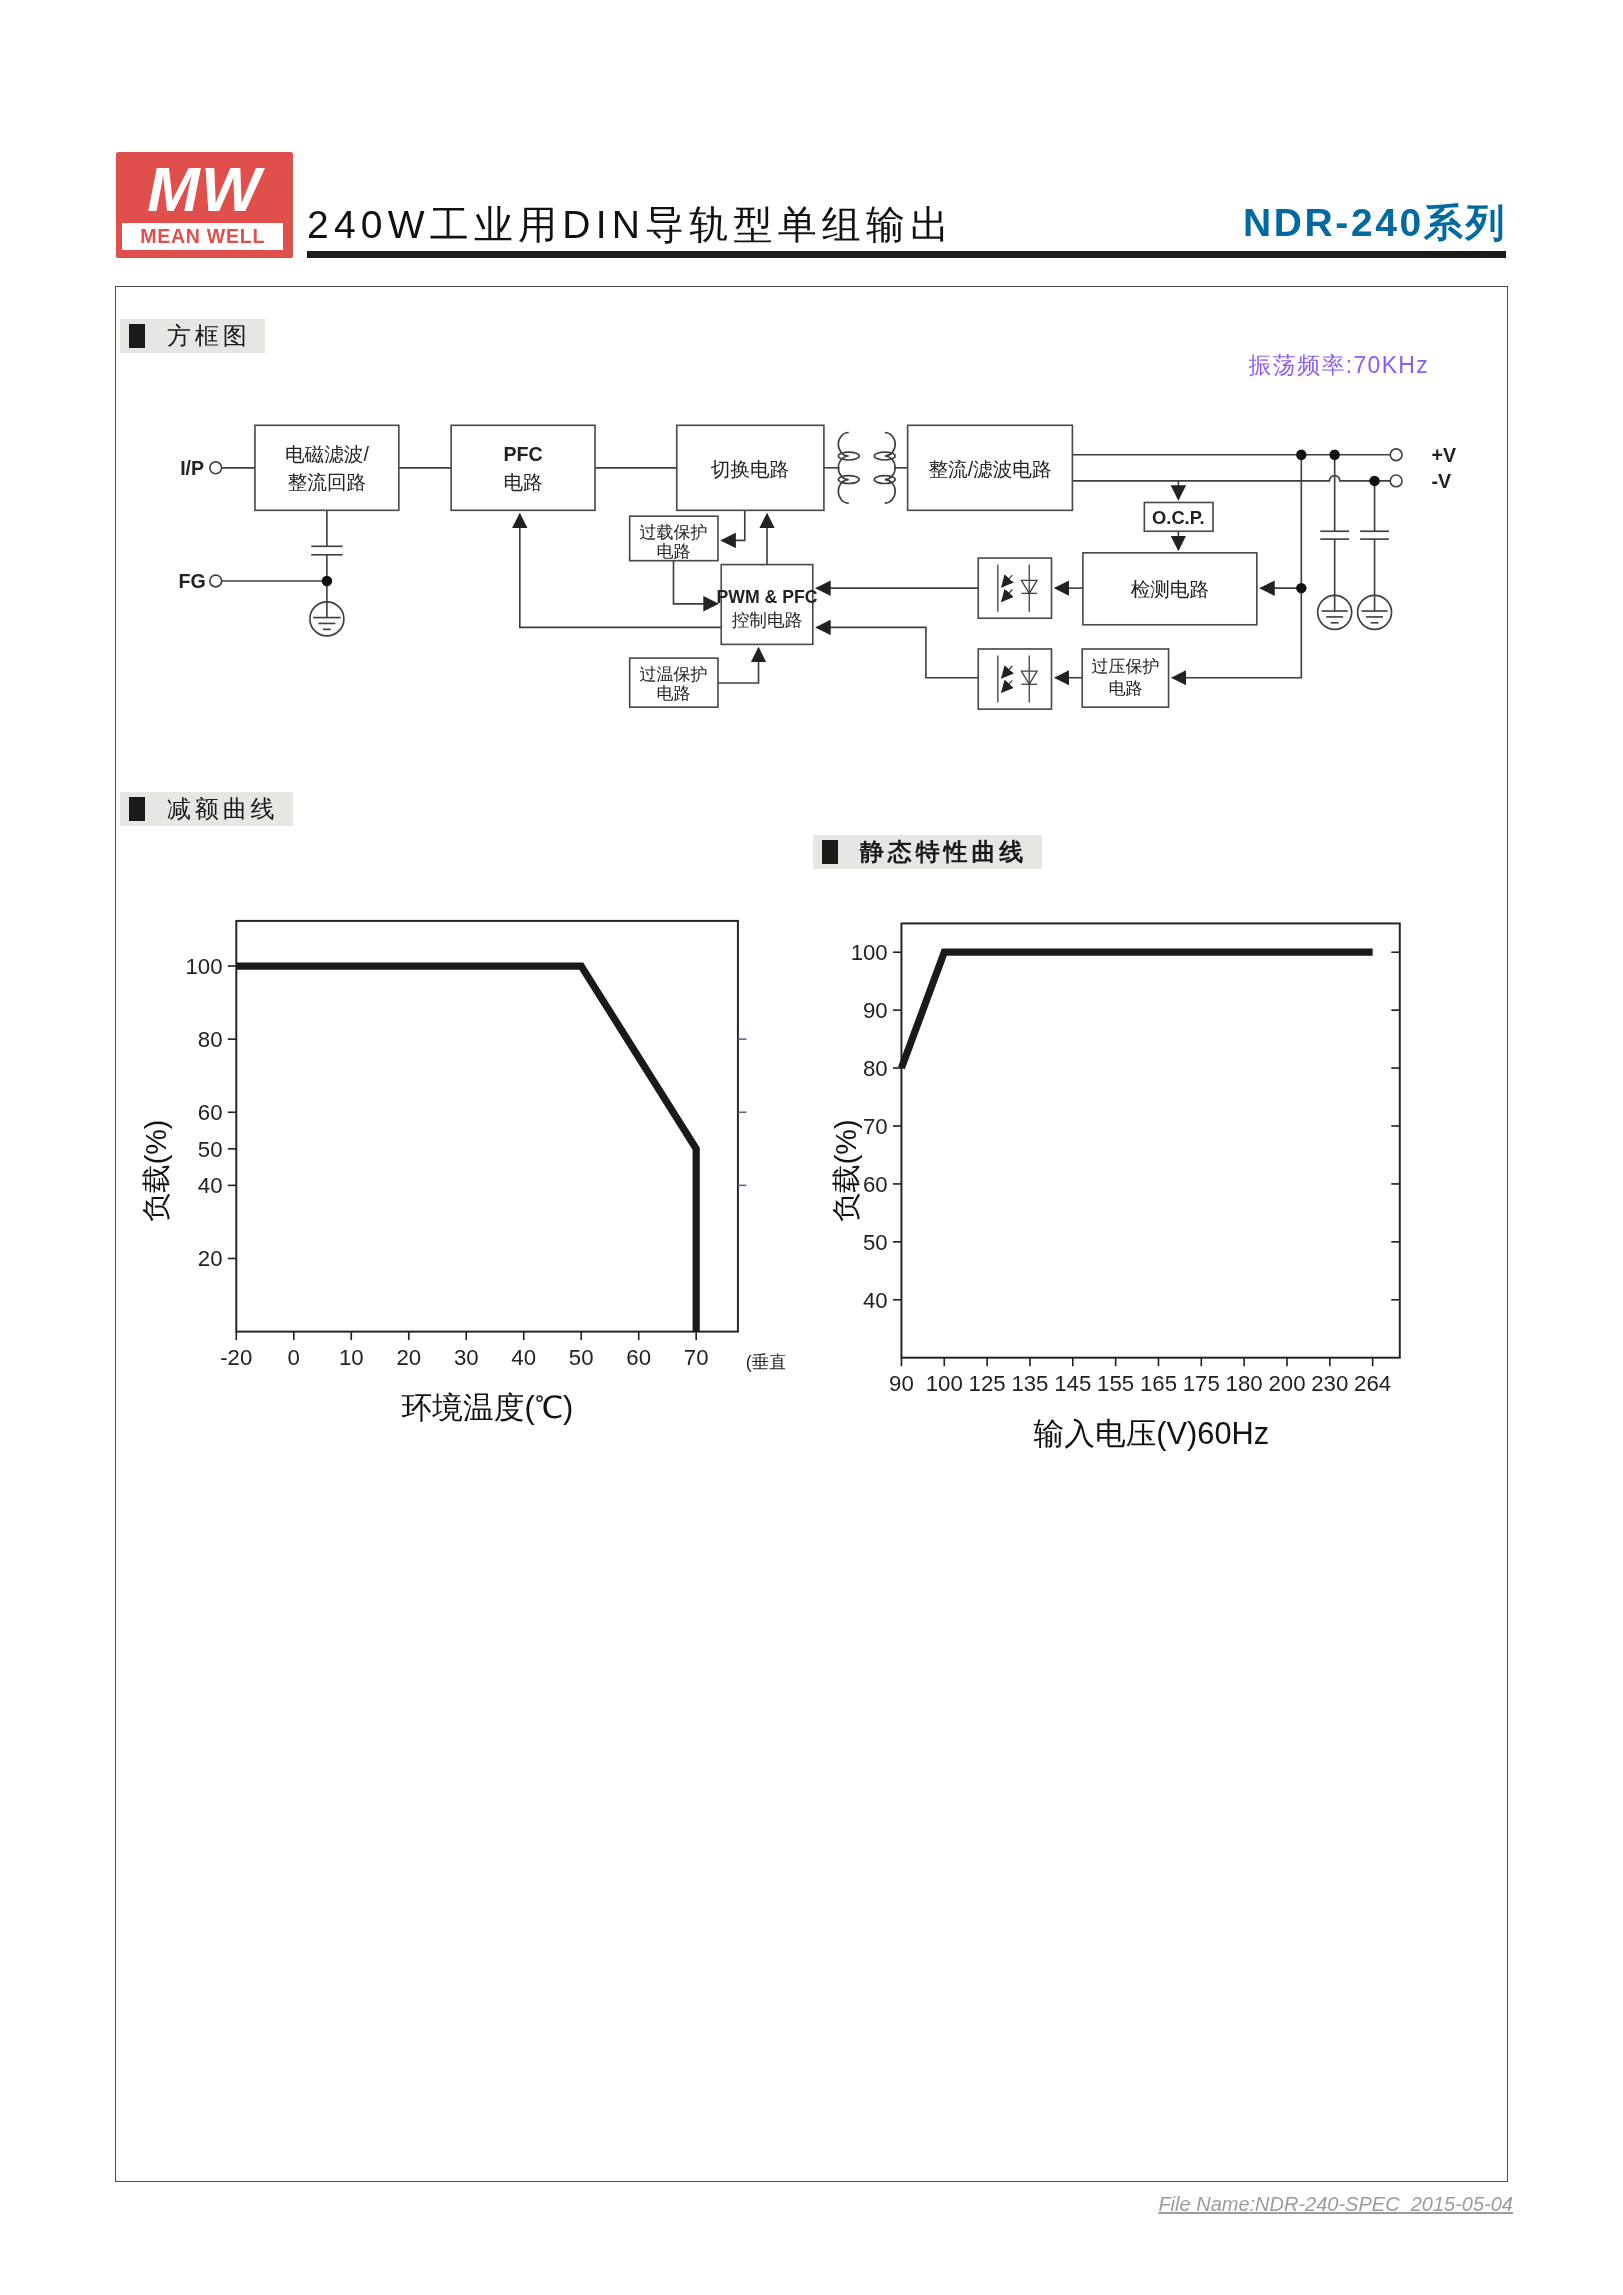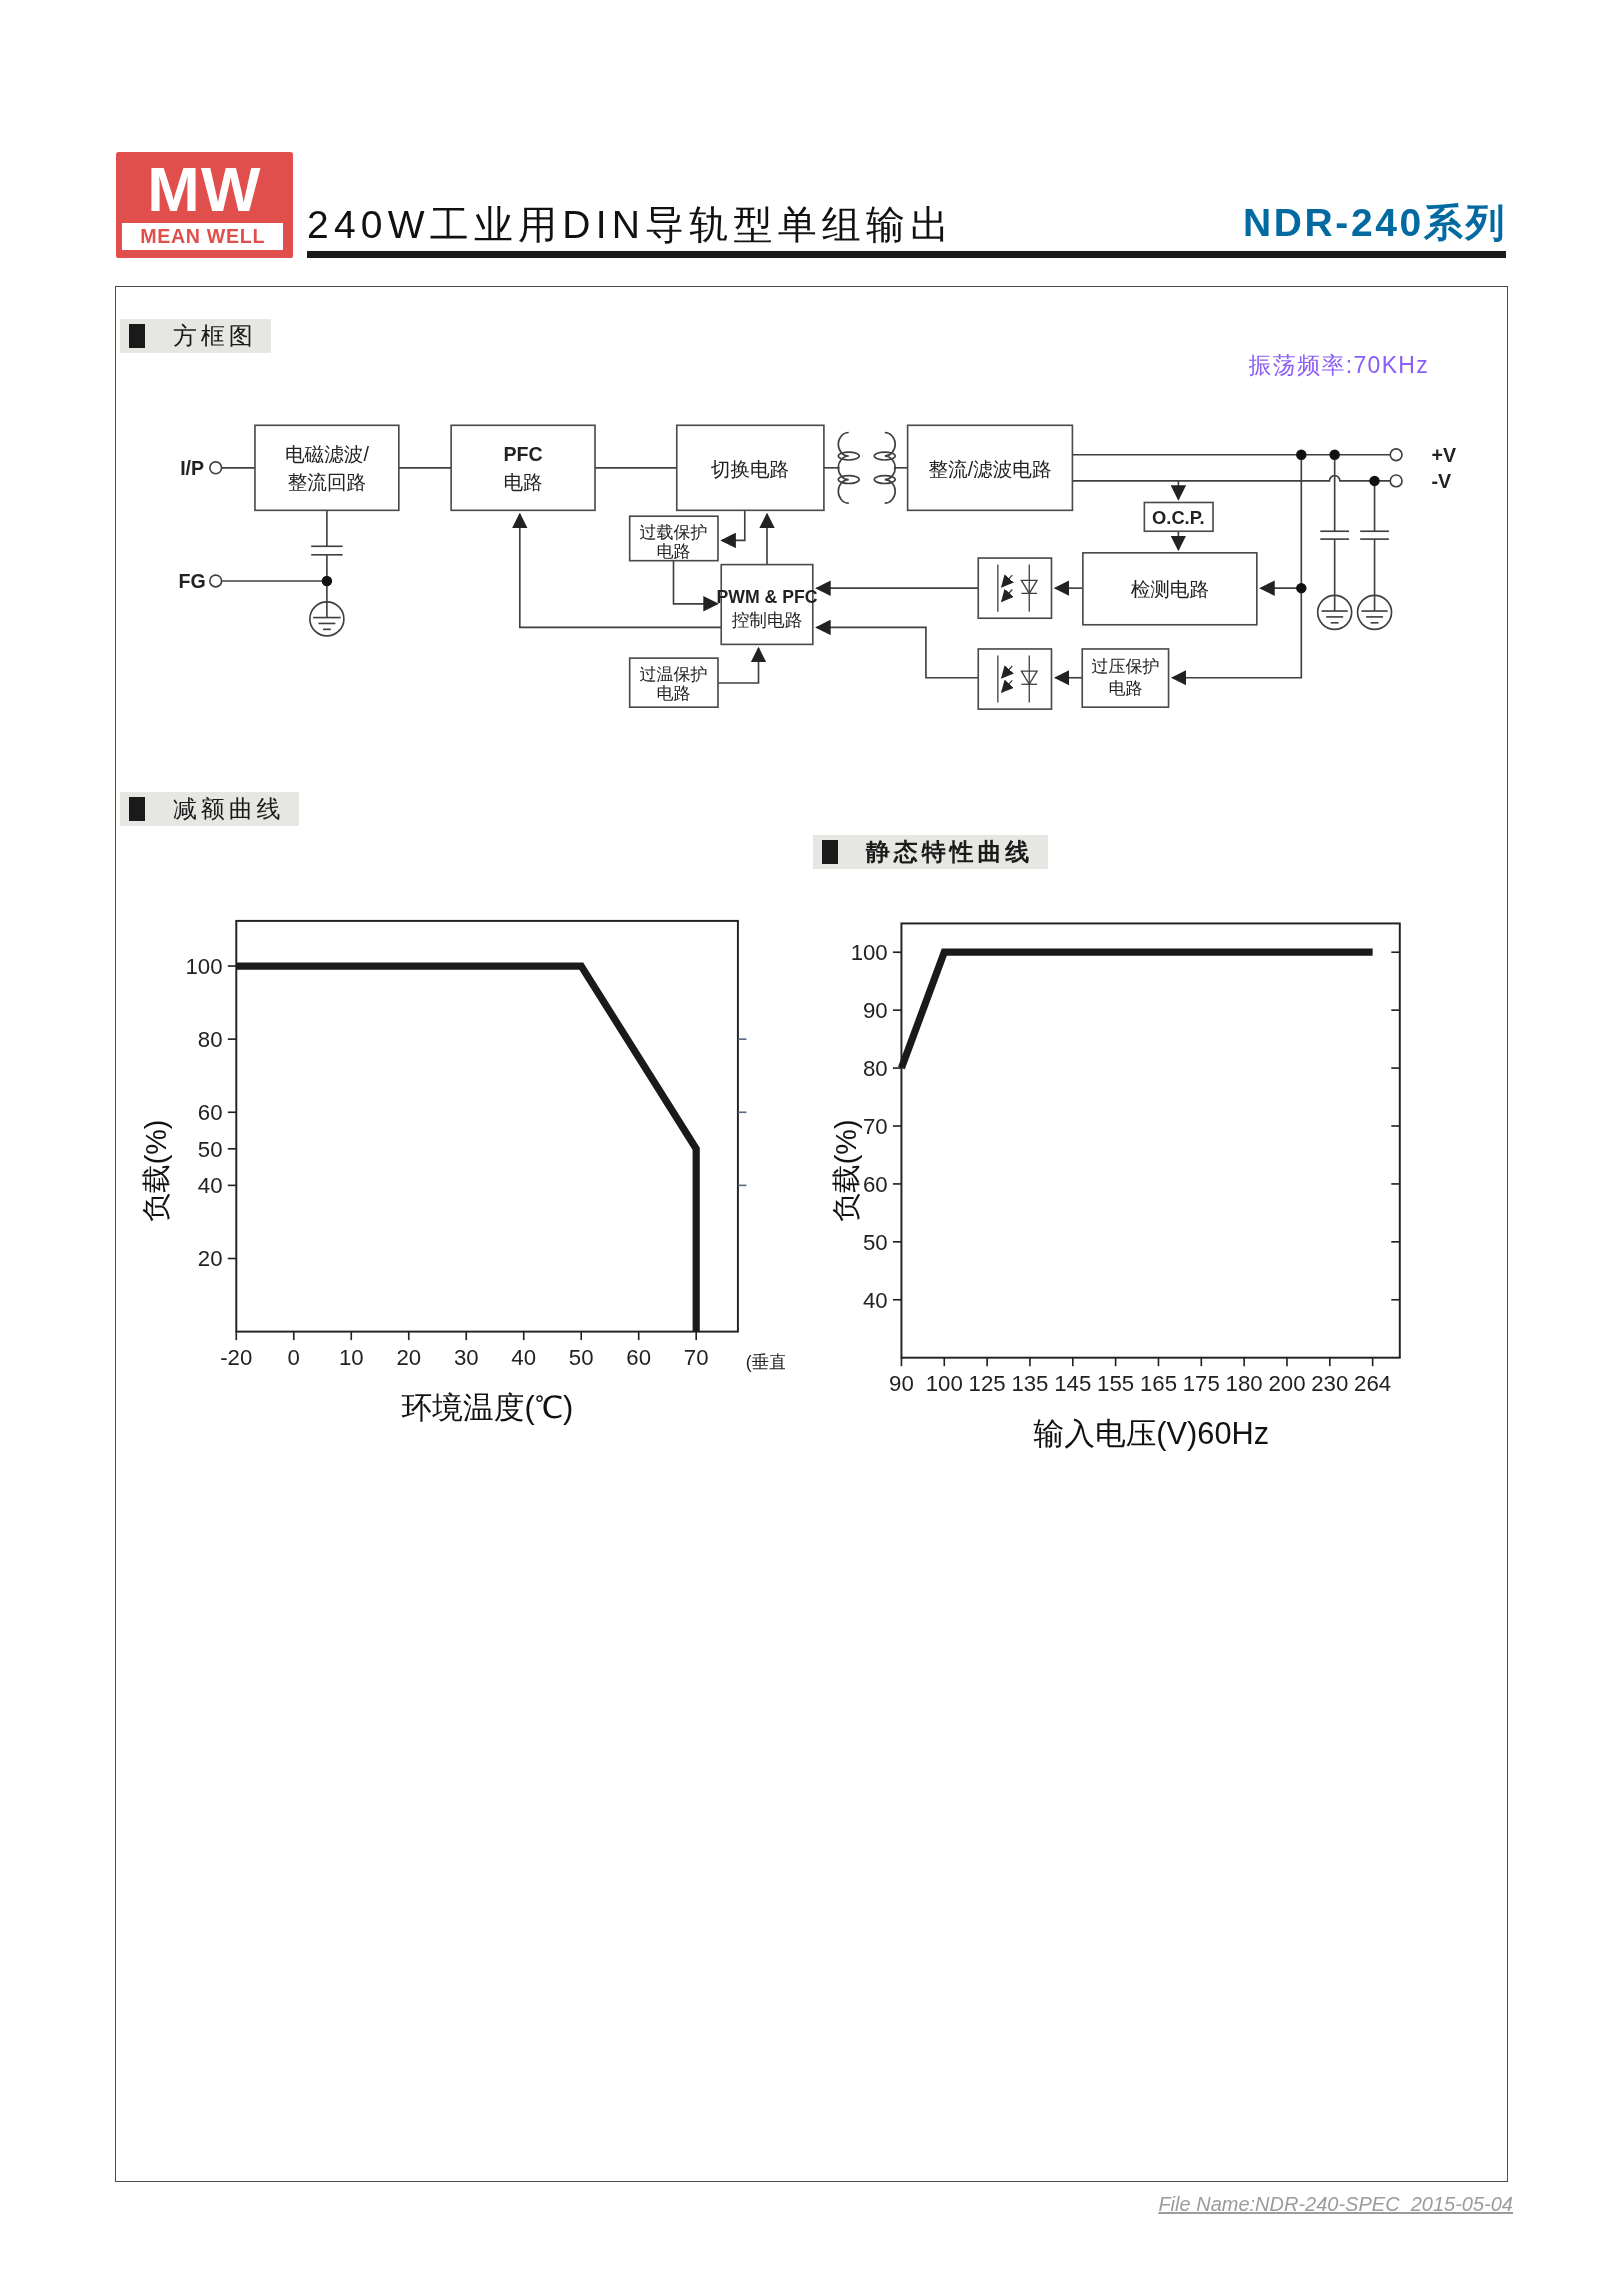--- a/index.html
+++ b/index.html
@@ -3,36 +3,36 @@
 <meta charset="utf-8">
 <style>
   html,body{margin:0;padding:0;background:#ffffff;}
   .page{position:relative;width:1623px;height:2295px;background:#ffffff;overflow:hidden;
         font-family:"Liberation Sans", sans-serif;color:#1a1a1a;}
 
   
   .logo{position:absolute;left:116px;top:152px;width:177px;height:106px;
         background:#e14f4c;border-radius:2.6px;}
   .logo .mw{position:absolute;top:1.3px;left:0;right:0;text-align:center;
-        font-weight:bold;font-size:63px;letter-spacing:1.3px;color:#ffffff;}
+        font-style:italic;font-weight:bold;font-size:63px;letter-spacing:1.3px;color:#ffffff;}
   .logo .brand{position:absolute;left:6px;right:9.8px;bottom:7.9px;height:27.5px;
         background:#ffffff;display:flex;align-items:center;justify-content:center;
         font-weight:bold;font-size:19.6px;letter-spacing:0.7px;color:#e14f4c;}
   .doc-title{position:absolute;left:307px;top:198px;font-size:39px;letter-spacing:5.2px;
         color:#111;white-space:nowrap;}
   .doc-series{position:absolute;right:116px;top:196px;font-size:39px;font-weight:bold;
         letter-spacing:2.6px;color:#0369a1;white-space:nowrap;}
   .title-rule{position:absolute;left:307px;top:251px;width:1199px;height:7.2px;background:#1c1c1c;}
 
   
   .content-frame{position:absolute;left:115px;top:286px;width:1391px;height:1894px;
         border:1.3px solid #4a4a4a;}
 
   
-  .section-label{position:absolute;height:34px;display:flex;align-items:center;gap:28px;
+  .section-label{position:absolute;height:34px;display:flex;align-items:center;gap:22px;
         background:#e6e6e3;padding:0 14.4px 0 9.2px;font-size:24px;letter-spacing:3.9px;color:#1a1a1a;}
   .section-label .sq{width:15.7px;height:23.6px;background:#1a1a1a;flex:0 0 auto;}
   #lbl-block{left:120px;top:319px;}
   #lbl-derating{left:120px;top:792px;}
   #lbl-static{left:813px;top:835px;font-weight:bold;}
 
   .osc-note{position:absolute;right:194px;top:350px;font-size:23px;letter-spacing:1.3px;color:#8b5cf6;}
 
   
   svg text{font-family:"Liberation Sans", sans-serif;}

